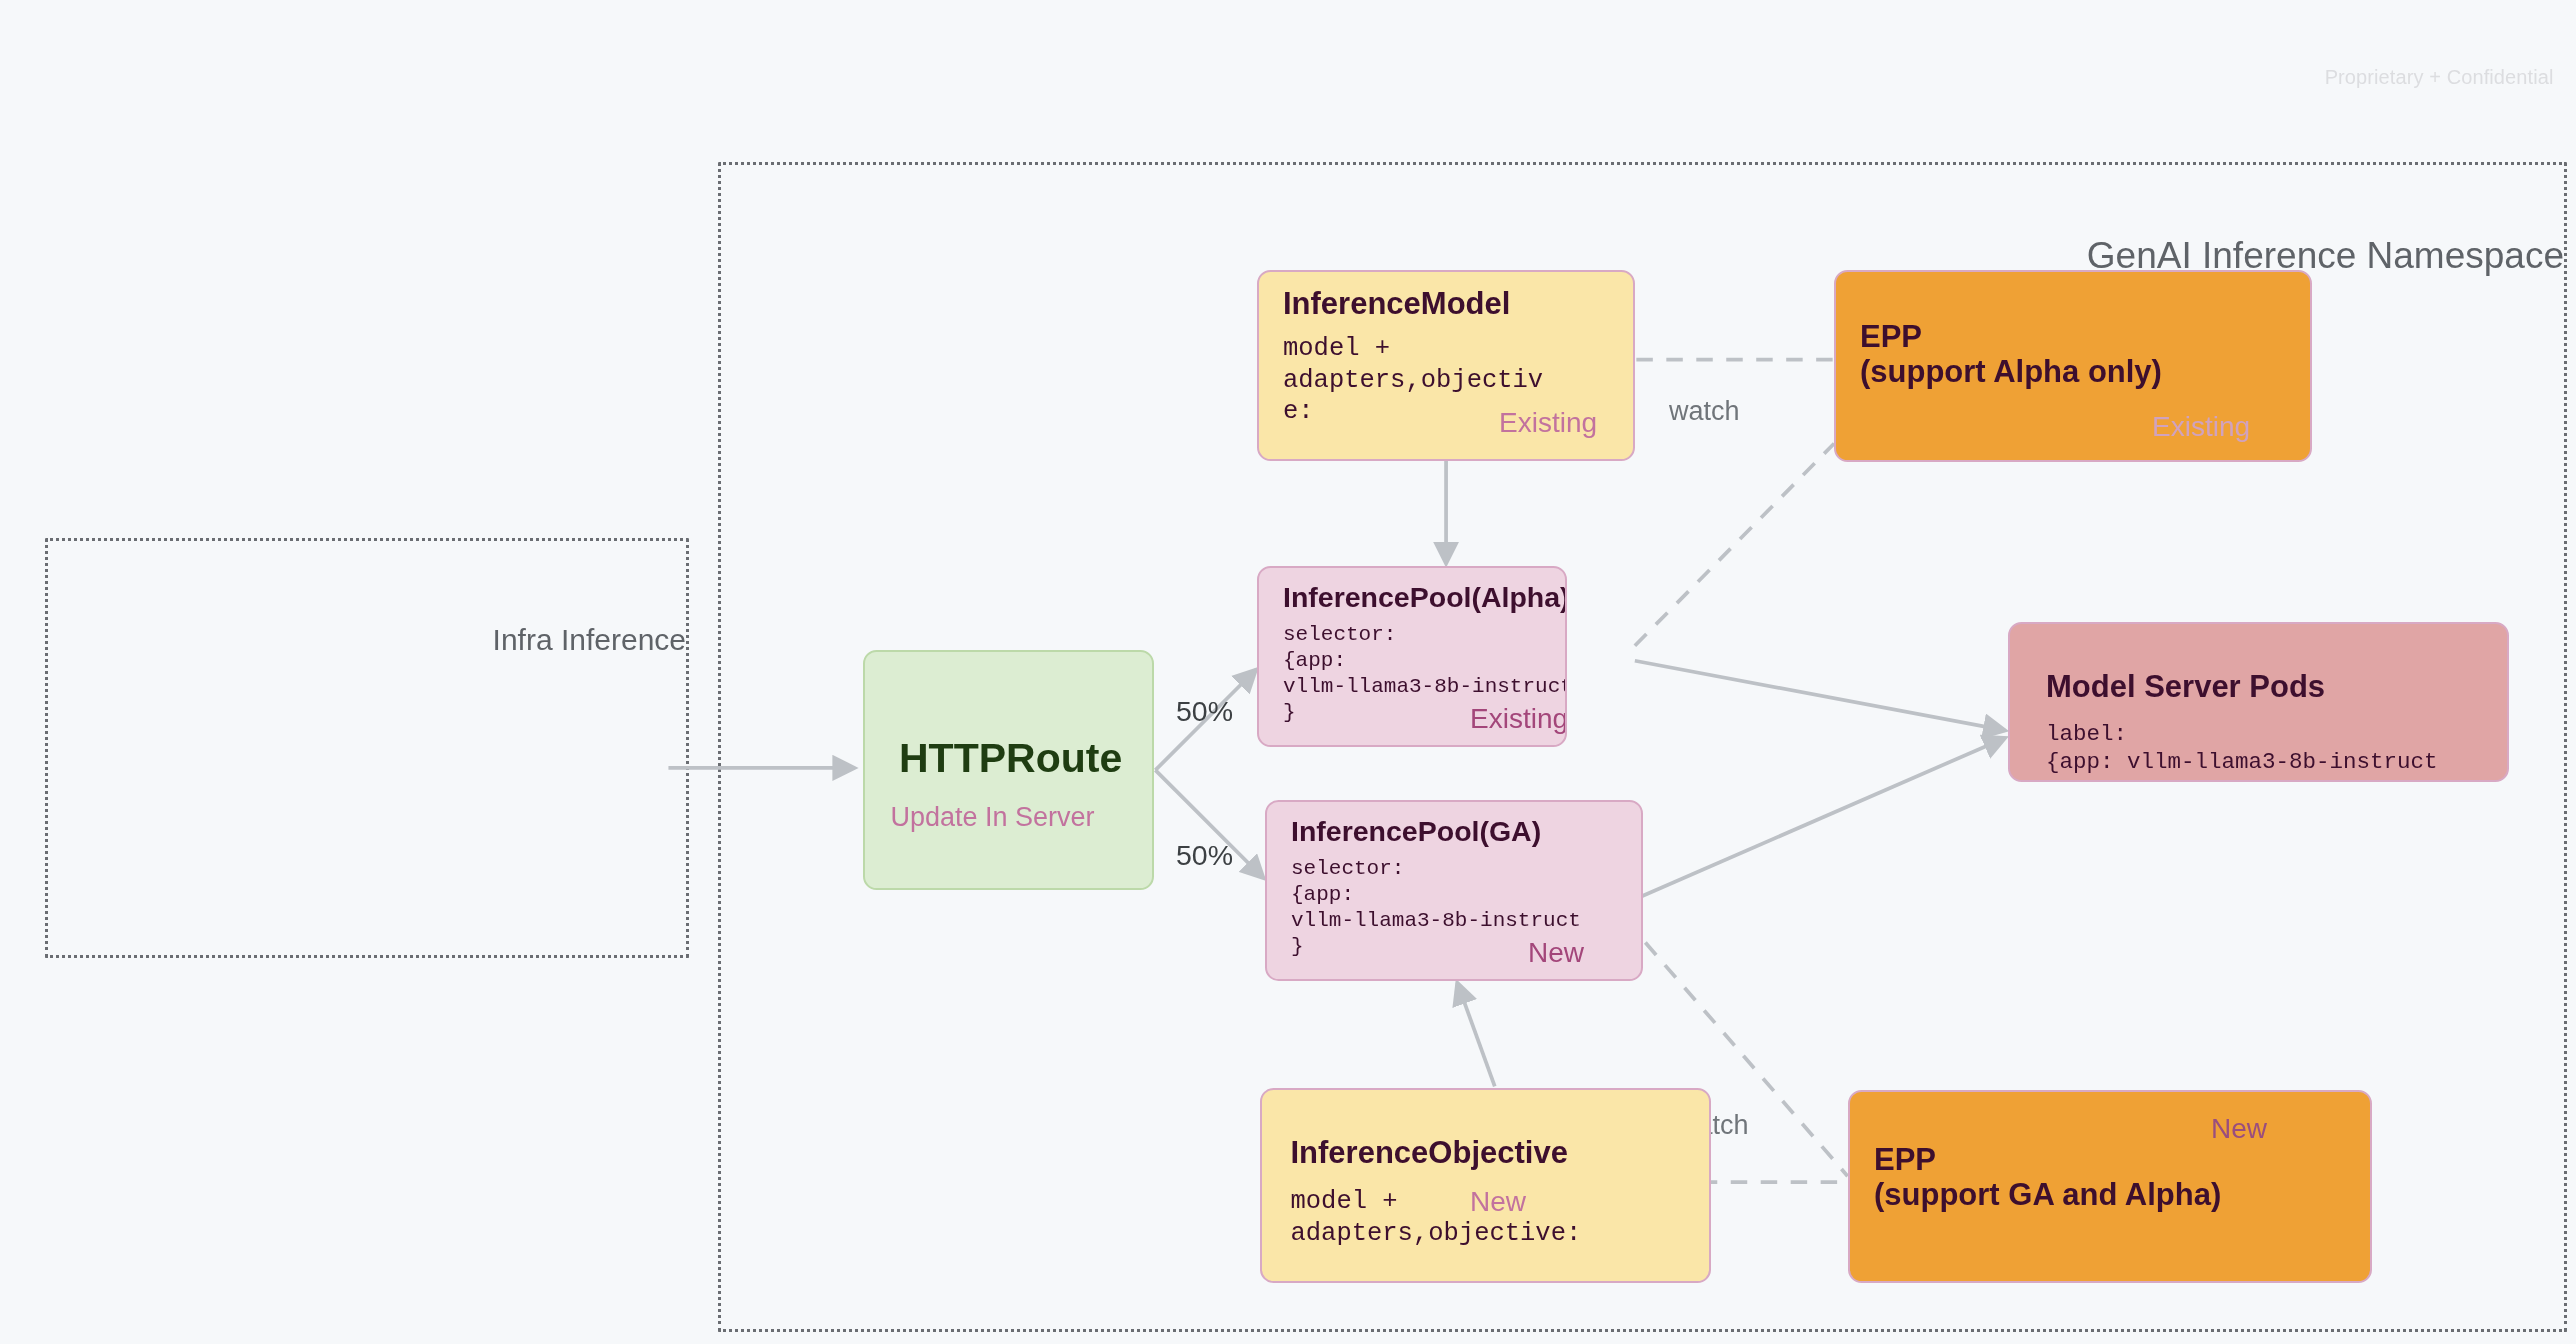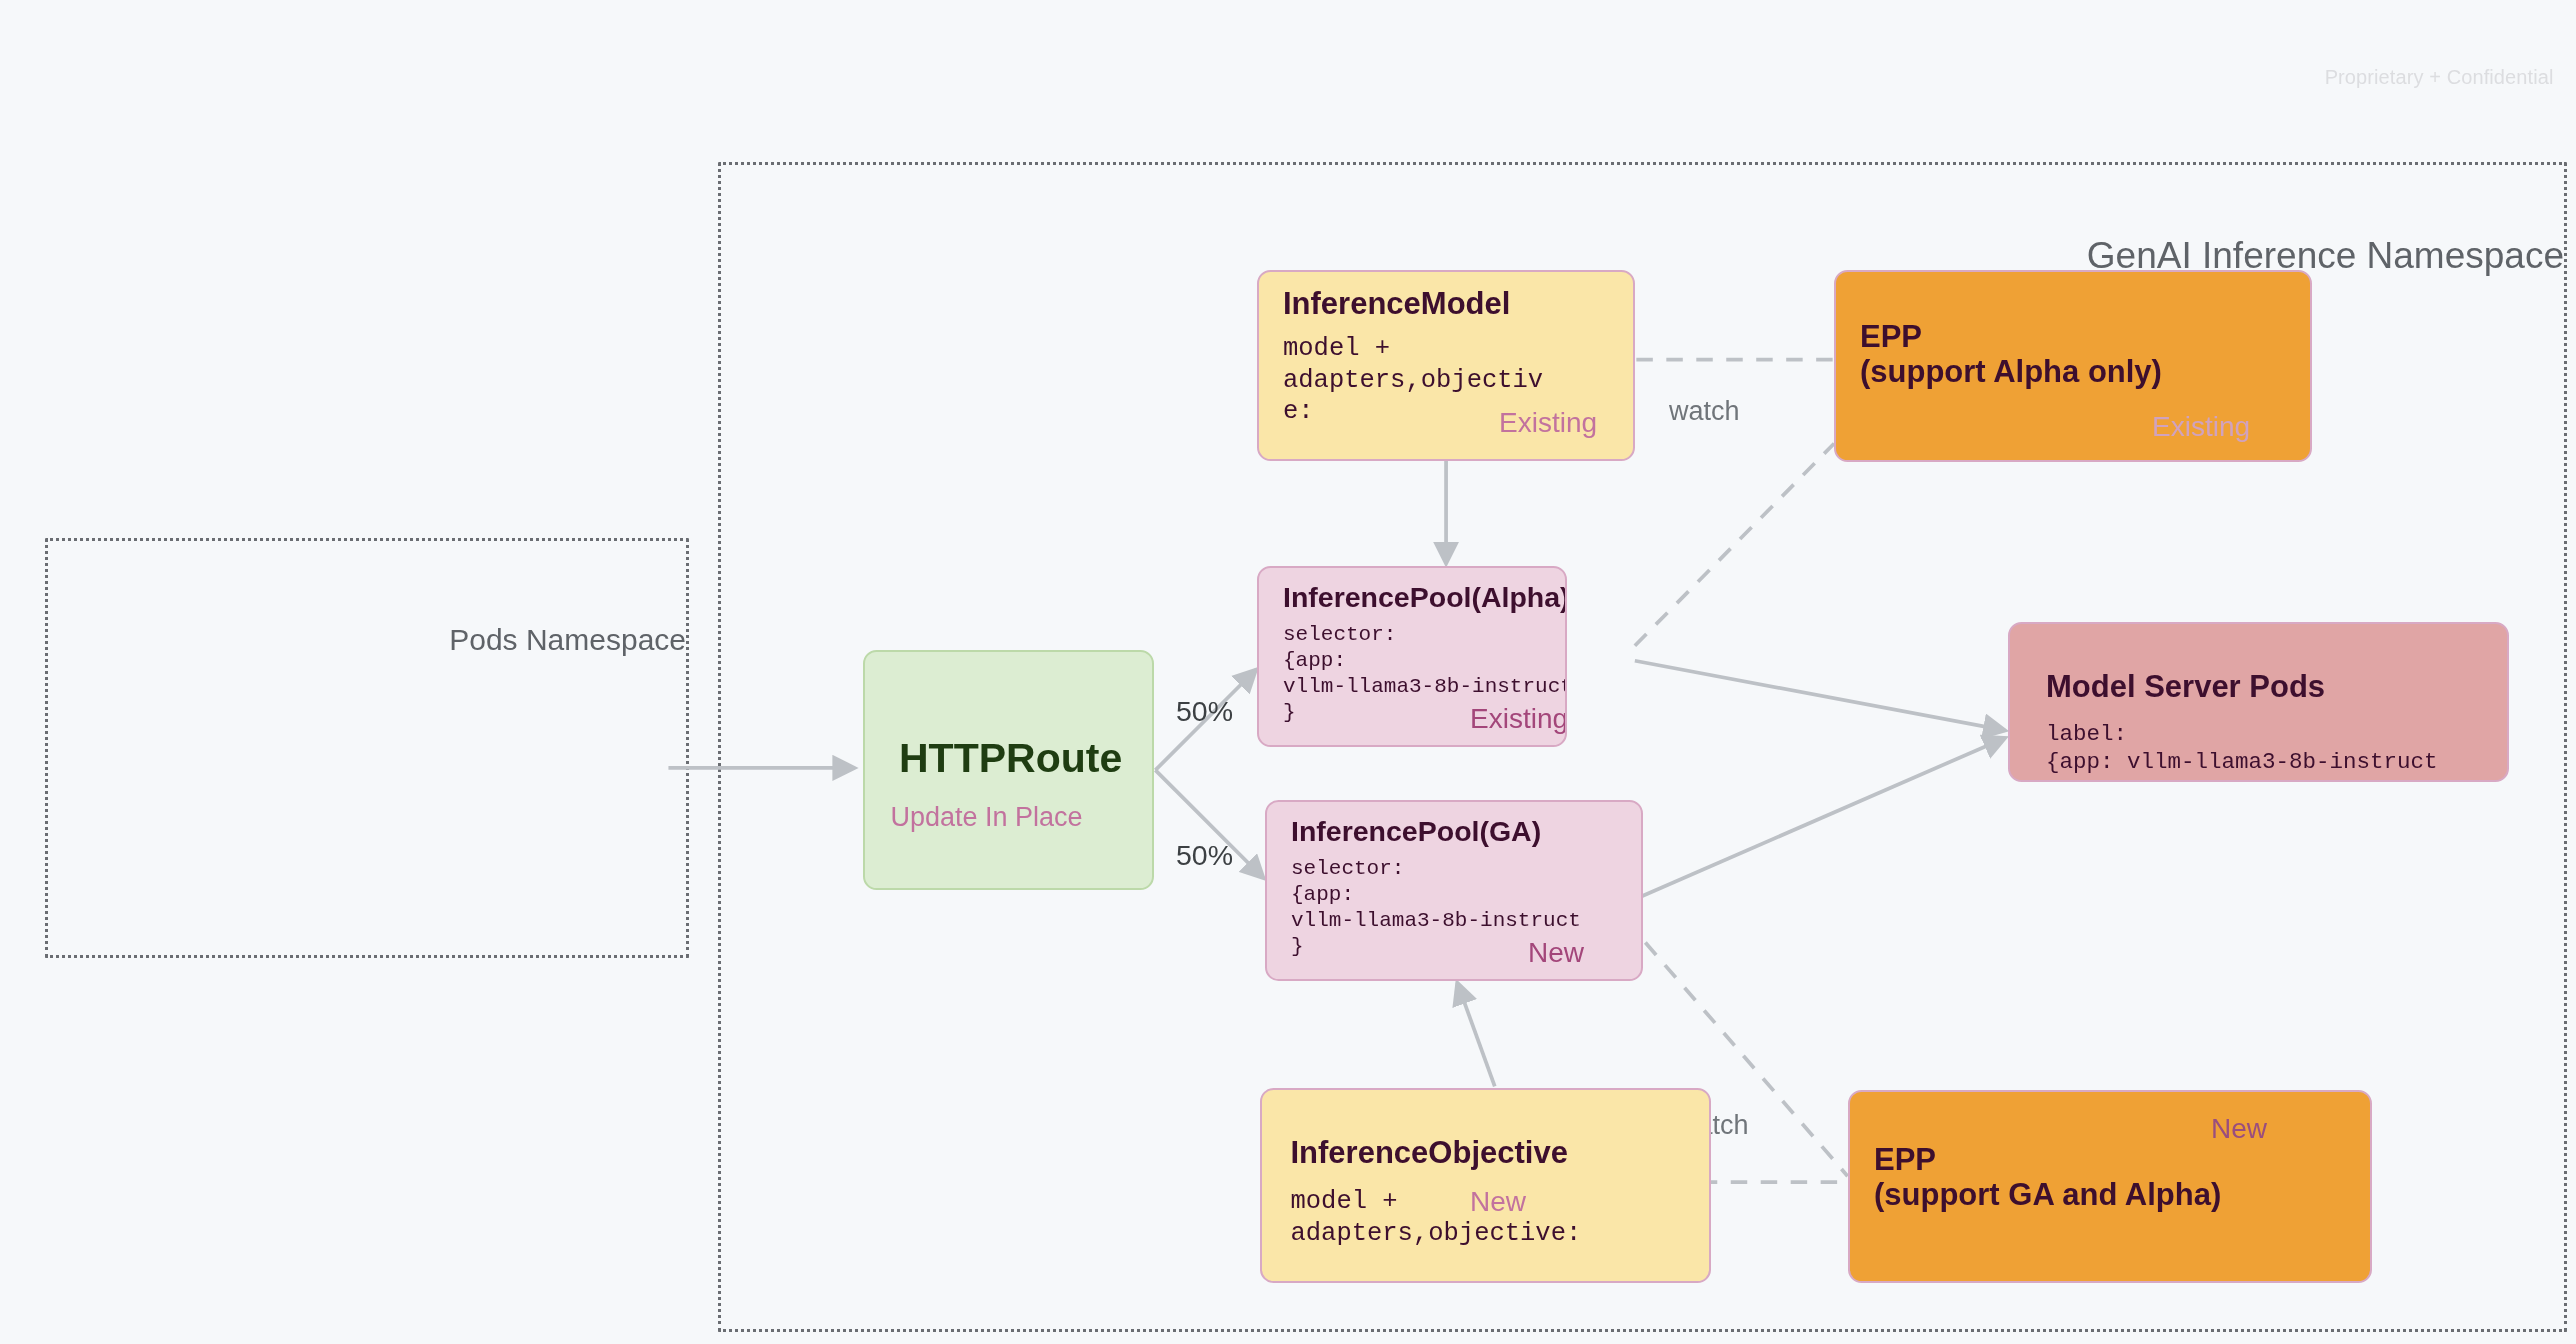--- a/index.html
+++ b/index.html
@@ -188,21 +188,21 @@
 
 <div id="canvas">
 
   <div class="confidential">Proprietary + Confidential</div>
 
   <div class="ns-box ns-genai">
     <div class="ns-title">GenAI Inference Namespace</div>
   </div>
 
   <div class="ns-box ns-infra">
-    <div class="ns-title">Pods Namespace</div>
+    <div class="ns-title">Infra Inference</div>
   </div>
 
   <svg class="edges" viewBox="0 0 3438 1794" xmlns="http://www.w3.org/2000/svg">
     <defs>
       <marker id="arrow" viewBox="0 0 12 12" refX="10" refY="6" markerWidth="7" markerHeight="7" orient="auto-start-reverse">
         <path d="M 0 0 L 12 6 L 0 12 z" fill="#bdc1c6"></path>
       </marker>
     </defs>
 
     <g>
@@ -251,21 +251,21 @@
   </svg>
 
   <div class="edge-label lbl-50a">50%</div>
   <div class="edge-label lbl-50b">50%</div>
   <div class="edge-label lbl-watch1">watch</div>
   <div class="edge-label lbl-watch2">watch</div>
 
 
   <div class="node n-httproute">
     <div class="title">HTTPRoute</div>
-    <div class="sub">Update In Place</div>
+    <div class="sub">Update In Server</div>
   </div>
 
   <div class="node n-infmodel">
     <div class="title">InferenceModel</div>
     <div class="mono">model +
 adapters,objectiv
 e:</div>
     <div class="badge">Existing</div>
   </div>
 

